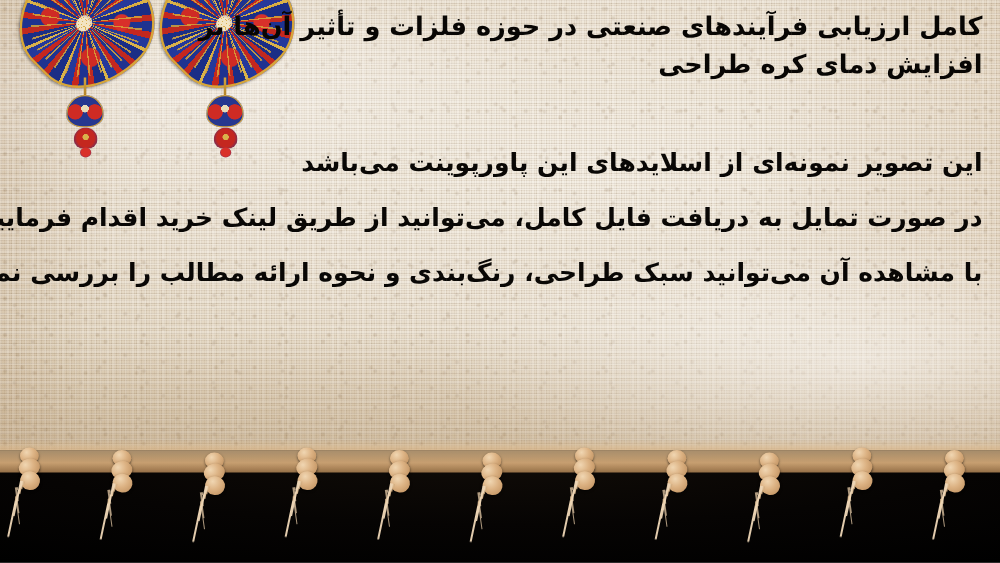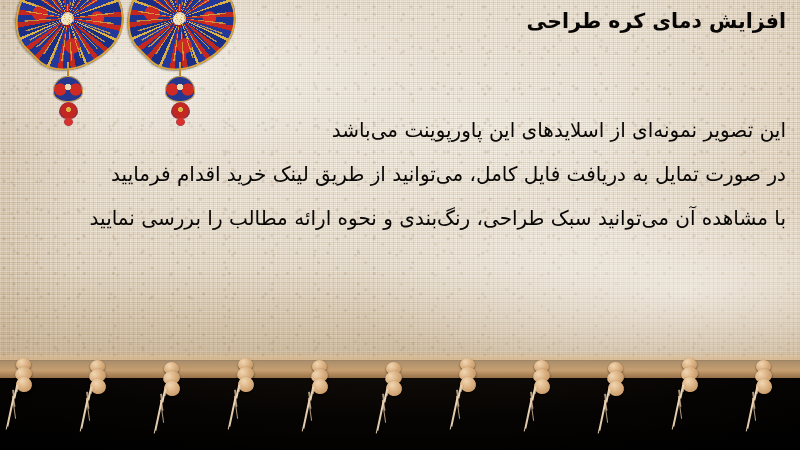--- a/index.html
+++ b/index.html
@@ -160,21 +160,21 @@
     position:absolute;right:14px;top:6px;width:660px;
     direction:rtl;text-align:right;
     font-family:"DejaVu Sans","Liberation Sans",sans-serif;
     font-weight:bold;font-size:20.5px;line-height:30px;
     color:#080604;letter-spacing:0;
   }
   #title .l2{display:block;}
   #body{
     position:absolute;right:14px;top:108px;width:776px;
     direction:rtl;text-align:right;
-    font-size:20px;line-height:44px;color:#090705;font-weight:normal;
+    font-size:20px;line-height:44px;color:#090705;font-weight:bold;
   }
   #body .ln{display:block;white-space:nowrap;}
   #body .ln.first{font-size:20px;}
 </style>
 </head>
 <body>
 
 <div id="slide">
 
   <div id="paper">
@@ -193,20 +193,21 @@
   </div>
   <div class="orn" style="left:128px;">
     <div class="lobe"></div>
     <div class="stem"></div>
     <div class="drop1"></div>
     <div class="drop2"></div>
     <div class="drop3"></div>
   </div>
 
   <div id="title">
+    <span class="l1">کامل ارزیابی فرآیندهای صنعتی در حوزه فلزات و تأثیر آن‌ها بر</span>
     <span class="l2">افزایش دمای کره طراحی</span>
   </div>
 
   <div id="body">
     <span class="ln first">این تصویر نمونه‌ای از اسلایدهای این پاورپوینت می‌باشد</span>
     <span class="ln">در صورت تمایل به دریافت فایل کامل، می‌توانید از طریق لینک خرید اقدام فرمایید</span>
     <span class="ln">با مشاهده آن می‌توانید سبک طراحی، رنگ‌بندی و نحوه ارائه مطالب را بررسی نمایید</span>
   </div>
 
   <div id="darkfield"></div>

